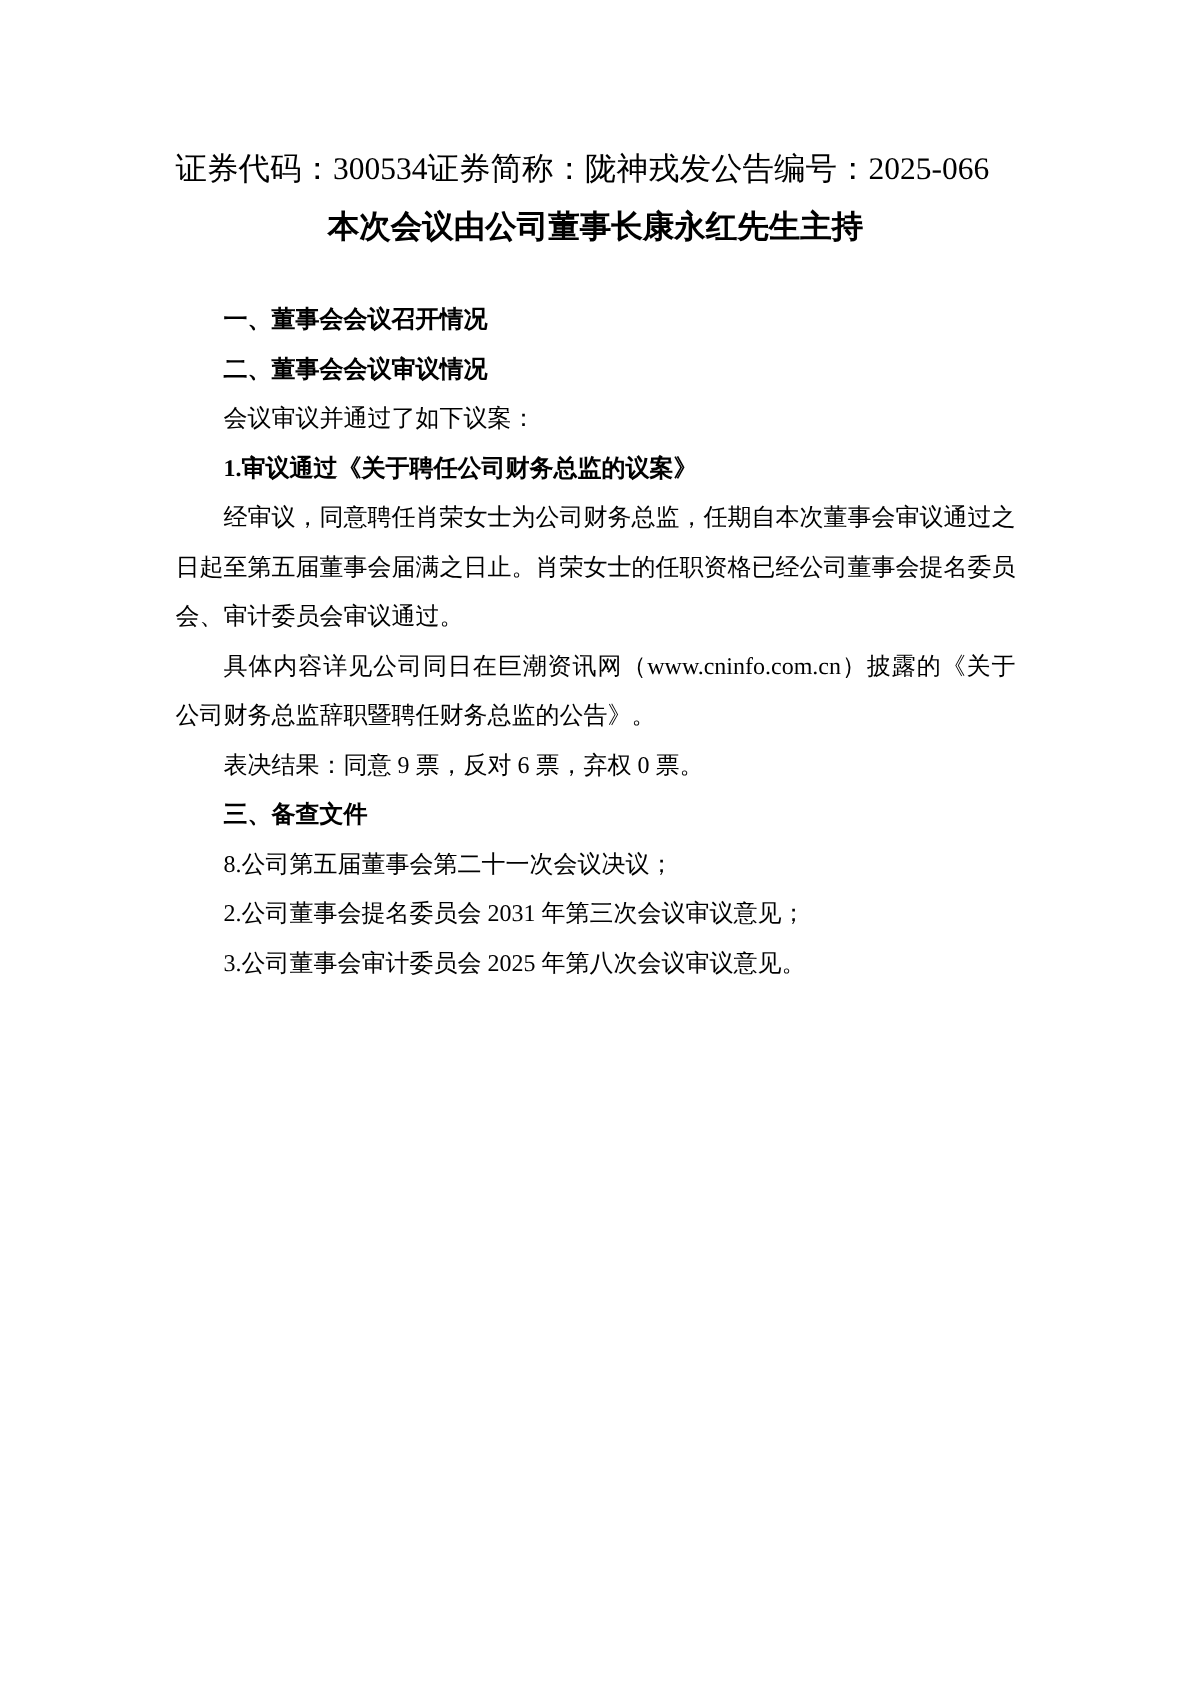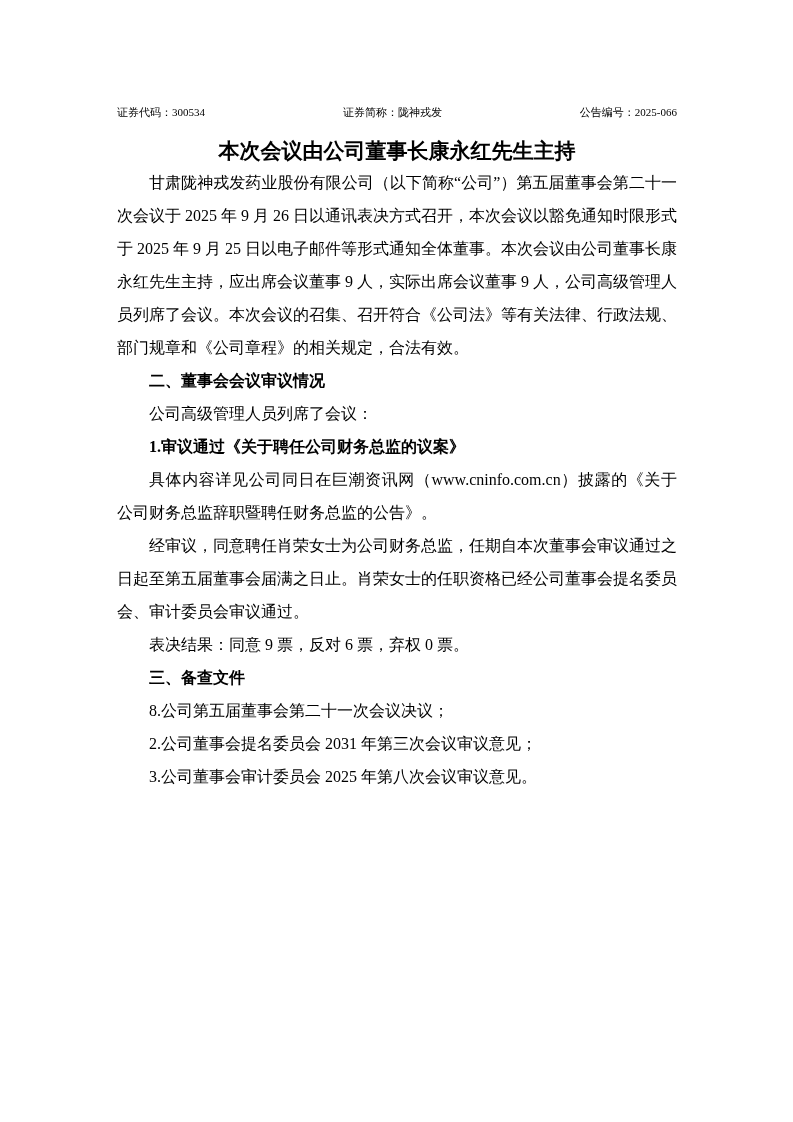--- a/index.html
+++ b/index.html
@@ -14,23 +14,22 @@
     margin: 0 auto;
     background: #ffffff;
     box-sizing: border-box;
     padding: 103px 116px 0 117px;
     font-family: "Liberation Serif", "DejaVu Serif", serif;
     color: #000000;
     overflow: hidden;
   }
   .doc-header {
     display: flex;
-    justify-content: space-between;
     align-items: baseline;
-    font-size: 11px;
+    font-size: 21px;
     line-height: 19px;
     white-space: nowrap;
   }
   .title {
     margin: 0;
     text-align: center;
     font-size: 21px;
     font-weight: bold;
     line-height: 1.4;
   }
@@ -62,28 +61,28 @@
 
   <div class="doc-header">
     <span>证券代码：300534</span>
     <span>证券简称：陇神戎发</span>
     <span>公告编号：2025-066</span>
   </div>
 
   <h1 class="title title-2">本次会议由公司董事长康永红先生主持</h1>
 
 
-  <p class="para">甘肃陇神戎发药业股份有限公司（以下简称“公司”）第五届董事会第二十一次会议于 2025 年 9 月 26 日以通讯表决方式召开，本次会议以豁免通知时限形式于 2025 年 9 月 25 日以电子邮件等形式通知全体董事。本次会议由公司董事长康永红先生主持，应出席会议董事 9 人，实际出席会议董事 9 人，公司高级管理人员列席了会议。本次会议的召集、召开符合《公司法》等有关法律、行政法规、部门规章和《公司章程》的相关规定，合法有效。</p>
+  <h2 class="heading section-first">一、董事会会议召开情况</h2>
 
   <h2 class="heading">二、董事会会议审议情况</h2>
-  <p class="para">公司高级管理人员列席了会议：</p>
+  <p class="para">会议审议并通过了如下议案：</p>
 
   <h3 class="heading">1.审议通过《关于聘任公司财务总监的议案》</h3>
+  <p class="para">经审议，同意聘任肖荣女士为公司财务总监，任期自本次董事会审议通过之日起至第五届董事会届满之日止。肖荣女士的任职资格已经公司董事会提名委员会、审计委员会审议通过。</p>
   <p class="para">具体内容详见公司同日在巨潮资讯网（www.cninfo.com.cn）披露的《关于公司财务总监辞职暨聘任财务总监的公告》。</p>
-  <p class="para">经审议，同意聘任肖荣女士为公司财务总监，任期自本次董事会审议通过之日起至第五届董事会届满之日止。肖荣女士的任职资格已经公司董事会提名委员会、审计委员会审议通过。</p>
   <p class="para">表决结果：同意 9 票，反对 6 票，弃权 0 票。</p>
 
   <h2 class="heading">三、备查文件</h2>
   <p class="para">8.公司第五届董事会第二十一次会议决议；</p>
   <p class="para">2.公司董事会提名委员会 2031 年第三次会议审议意见；</p>
   <p class="para">3.公司董事会审计委员会 2025 年第八次会议审议意见。</p>
 
 </div>
 
 </body></html>

